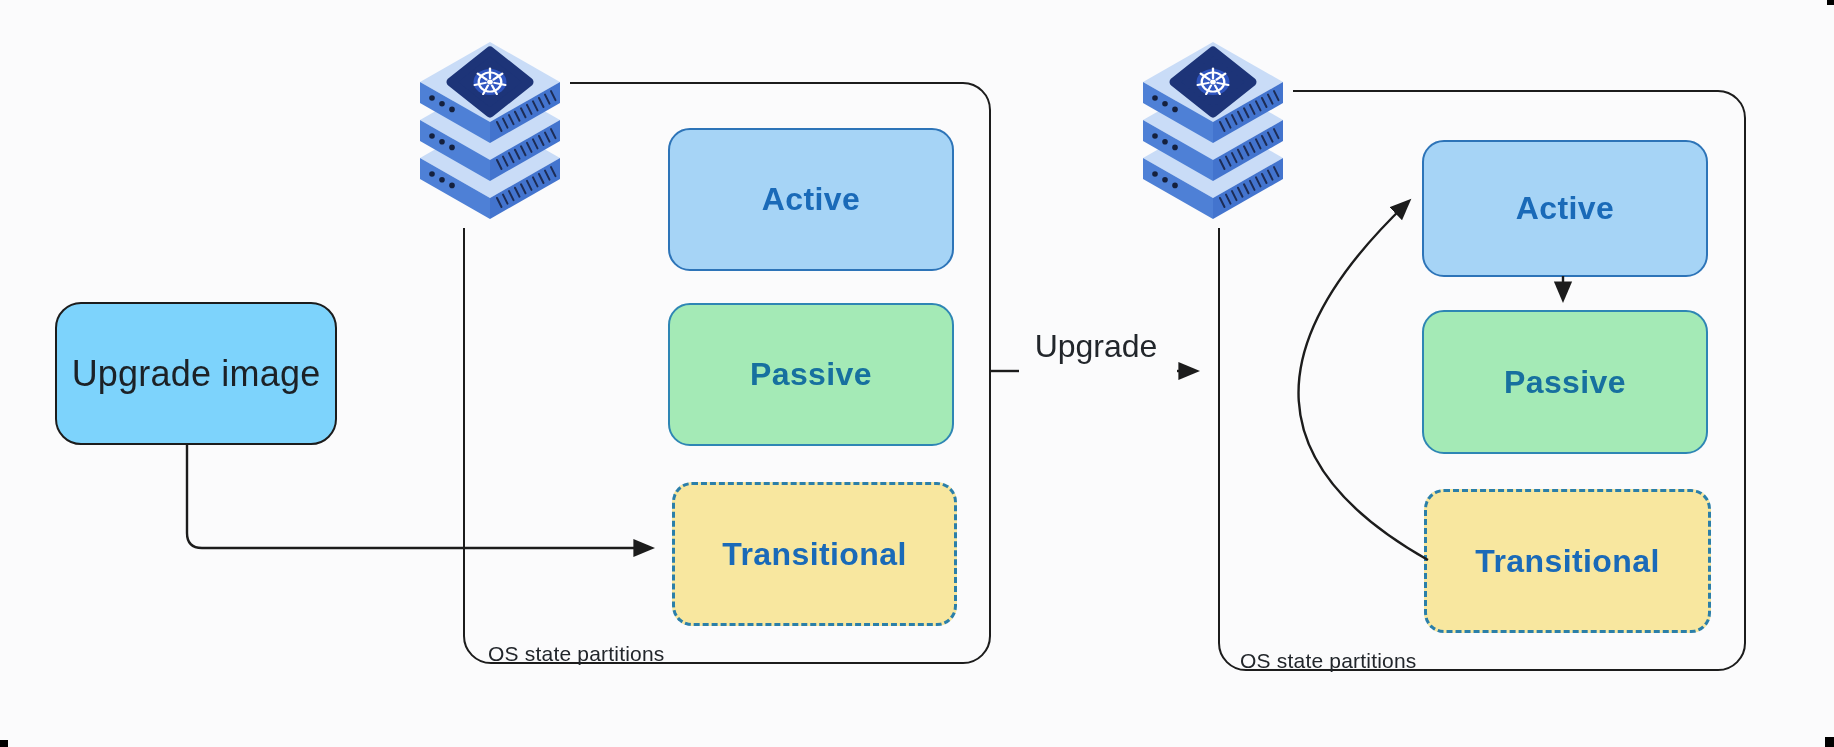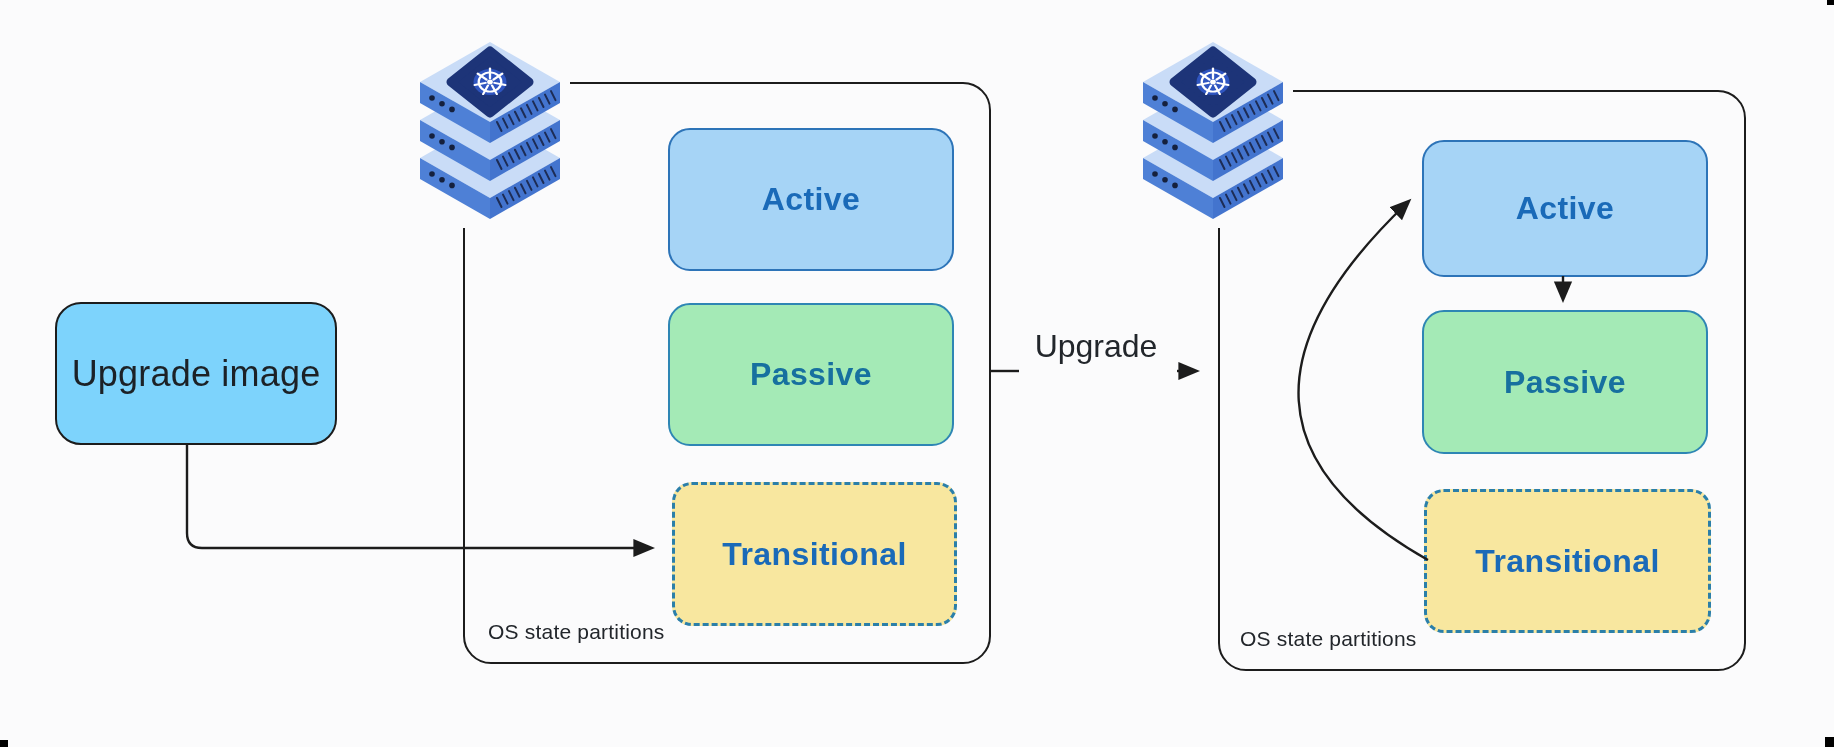--- a/index.html
+++ b/index.html
@@ -15,20 +15,21 @@
     position:absolute;z-index:1;
     border:2px solid #1c1c1c;
     border-radius:28px;
     background:transparent;
   }
   .caption{
     position:absolute;z-index:1;
     font-size:21px;color:#22262b;
     letter-spacing:0.2px;
     white-space:nowrap;
+    margin-top:22px;
   }
   .srcbox{
     position:absolute;z-index:1;
     left:55px;top:302px;width:278px;height:139px;
     background:#7dd3fc;
     border:2.5px solid #1c1c1c;border-radius:26px;
     display:flex;align-items:center;justify-content:center;
     font-size:36px;color:#1c2126;letter-spacing:0.2px;
   }
   .part{

